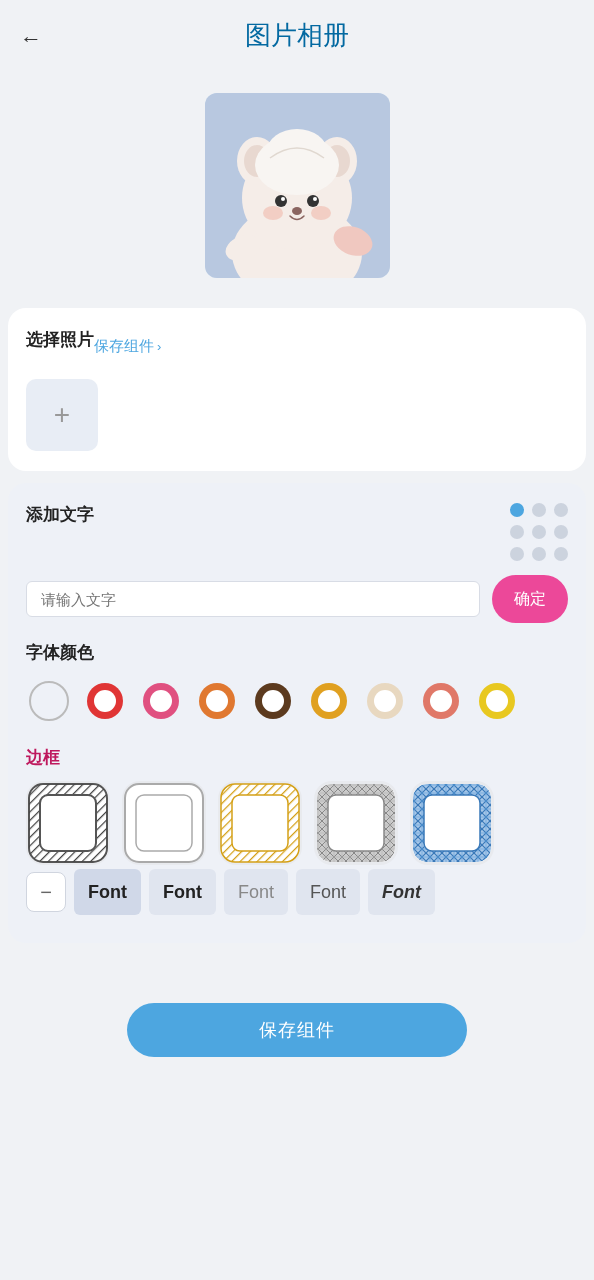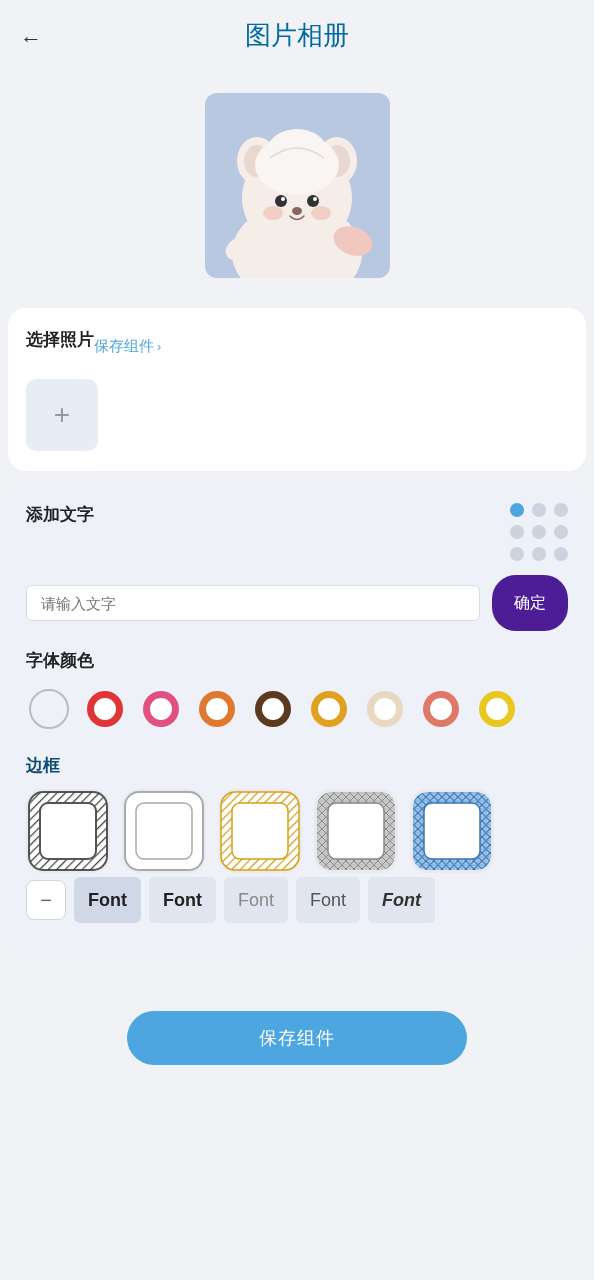--- a/index.html
+++ b/index.html
@@ -147,24 +147,24 @@
       height: 36px;
       border-radius: 6px;
       border: 1.5px solid #d8dce5;
       background: #fff;
       padding: 0 14px;
       font-size: 15px;
       color: #aaa;
       outline: none;
     }
     .confirm-btn {
-      height: 56px;
+      height: 48px;
       padding: 0 22px;
       border-radius: 24px;
-      background: #4c1d95;
+      background: #ec4899;
       color: #fff;
       font-size: 16px;
       font-weight: 500;
       border: none;
       cursor: pointer;
       white-space: nowrap;
     }
 
     .color-dots-row {
       display: flex;
@@ -189,21 +189,21 @@
     }
     .color-dot.empty-ring {
       background: transparent;
       border: 2.5px solid #bbb;
     }
 
     
     .border-label {
       font-size: 17px;
       font-weight: 600;
-      color: #0c4a6e;
+      color: #be185d;
       margin: 18px 0 12px;
     }
     .border-options-row {
       display: flex;
       gap: 12px;
       overflow-x: auto;
       padding-bottom: 4px;
     }
     .border-option {
       flex-shrink: 0;

